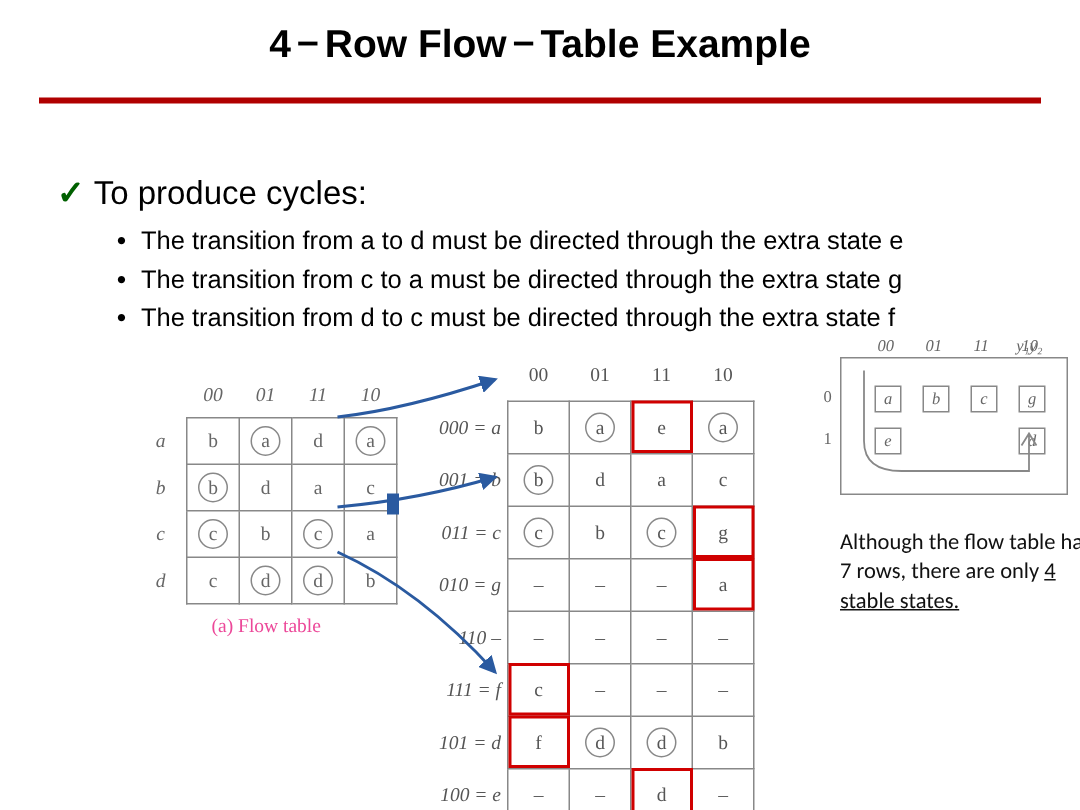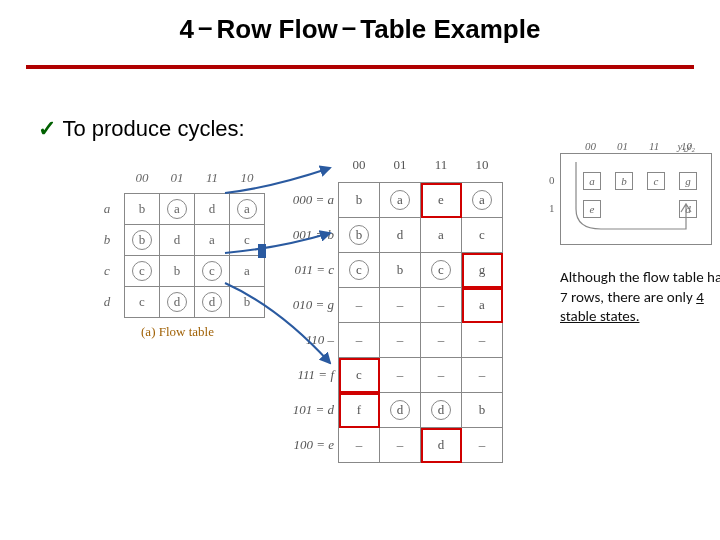--- a/index.html
+++ b/index.html
@@ -71,21 +71,21 @@
     border: 1px solid #888;
     font-weight: normal;
   }
   .flow-a th { border: none; font-style: italic; }
   .flow-a td.rowhdr { border: none; }
   .flow-a .circ {
     display:inline-block; width:18px; height:18px;
     border:1px solid #888; border-radius:50%;
     line-height:18px;
   }
-  .caption-a { margin-top:6px; text-align:center; color:#a16207; font-size:13px; }
+  .caption-a { margin-top:6px; text-align:center; color:#ec4899; font-size:13px; }
 
   
   .flow-b {
     position: absolute;
     left: 255px;
     top: 0px;
     font-family: "Times New Roman", serif;
     font-size: 13px;
     color: #555;
   }
@@ -150,20 +150,25 @@
 
 <div class="title">
   <span>4</span><span class="dash">–</span><span>Row Flow</span><span class="dash">–</span><span>Table Example</span>
 </div>
 <div class="title-underline"></div>
 
 <div class="content">
   <div class="main-point">
     <span class="check">✓</span><span>To produce cycles:</span>
   </div>
+  <ul class="bullets">
+    <li>The transition from a to d must be directed through the extra state e</li>
+    <li>The transition from c to a must be directed through the extra state g</li>
+    <li>The transition from d to c must be directed through the extra state f</li>
+  </ul>
 
   <div class="figures">
 
     <div class="flow-a">
       <table id="tbl-a">
           <tbody>
             <tr>
               <th></th>
               <th>00</th>
               <th>01</th>

